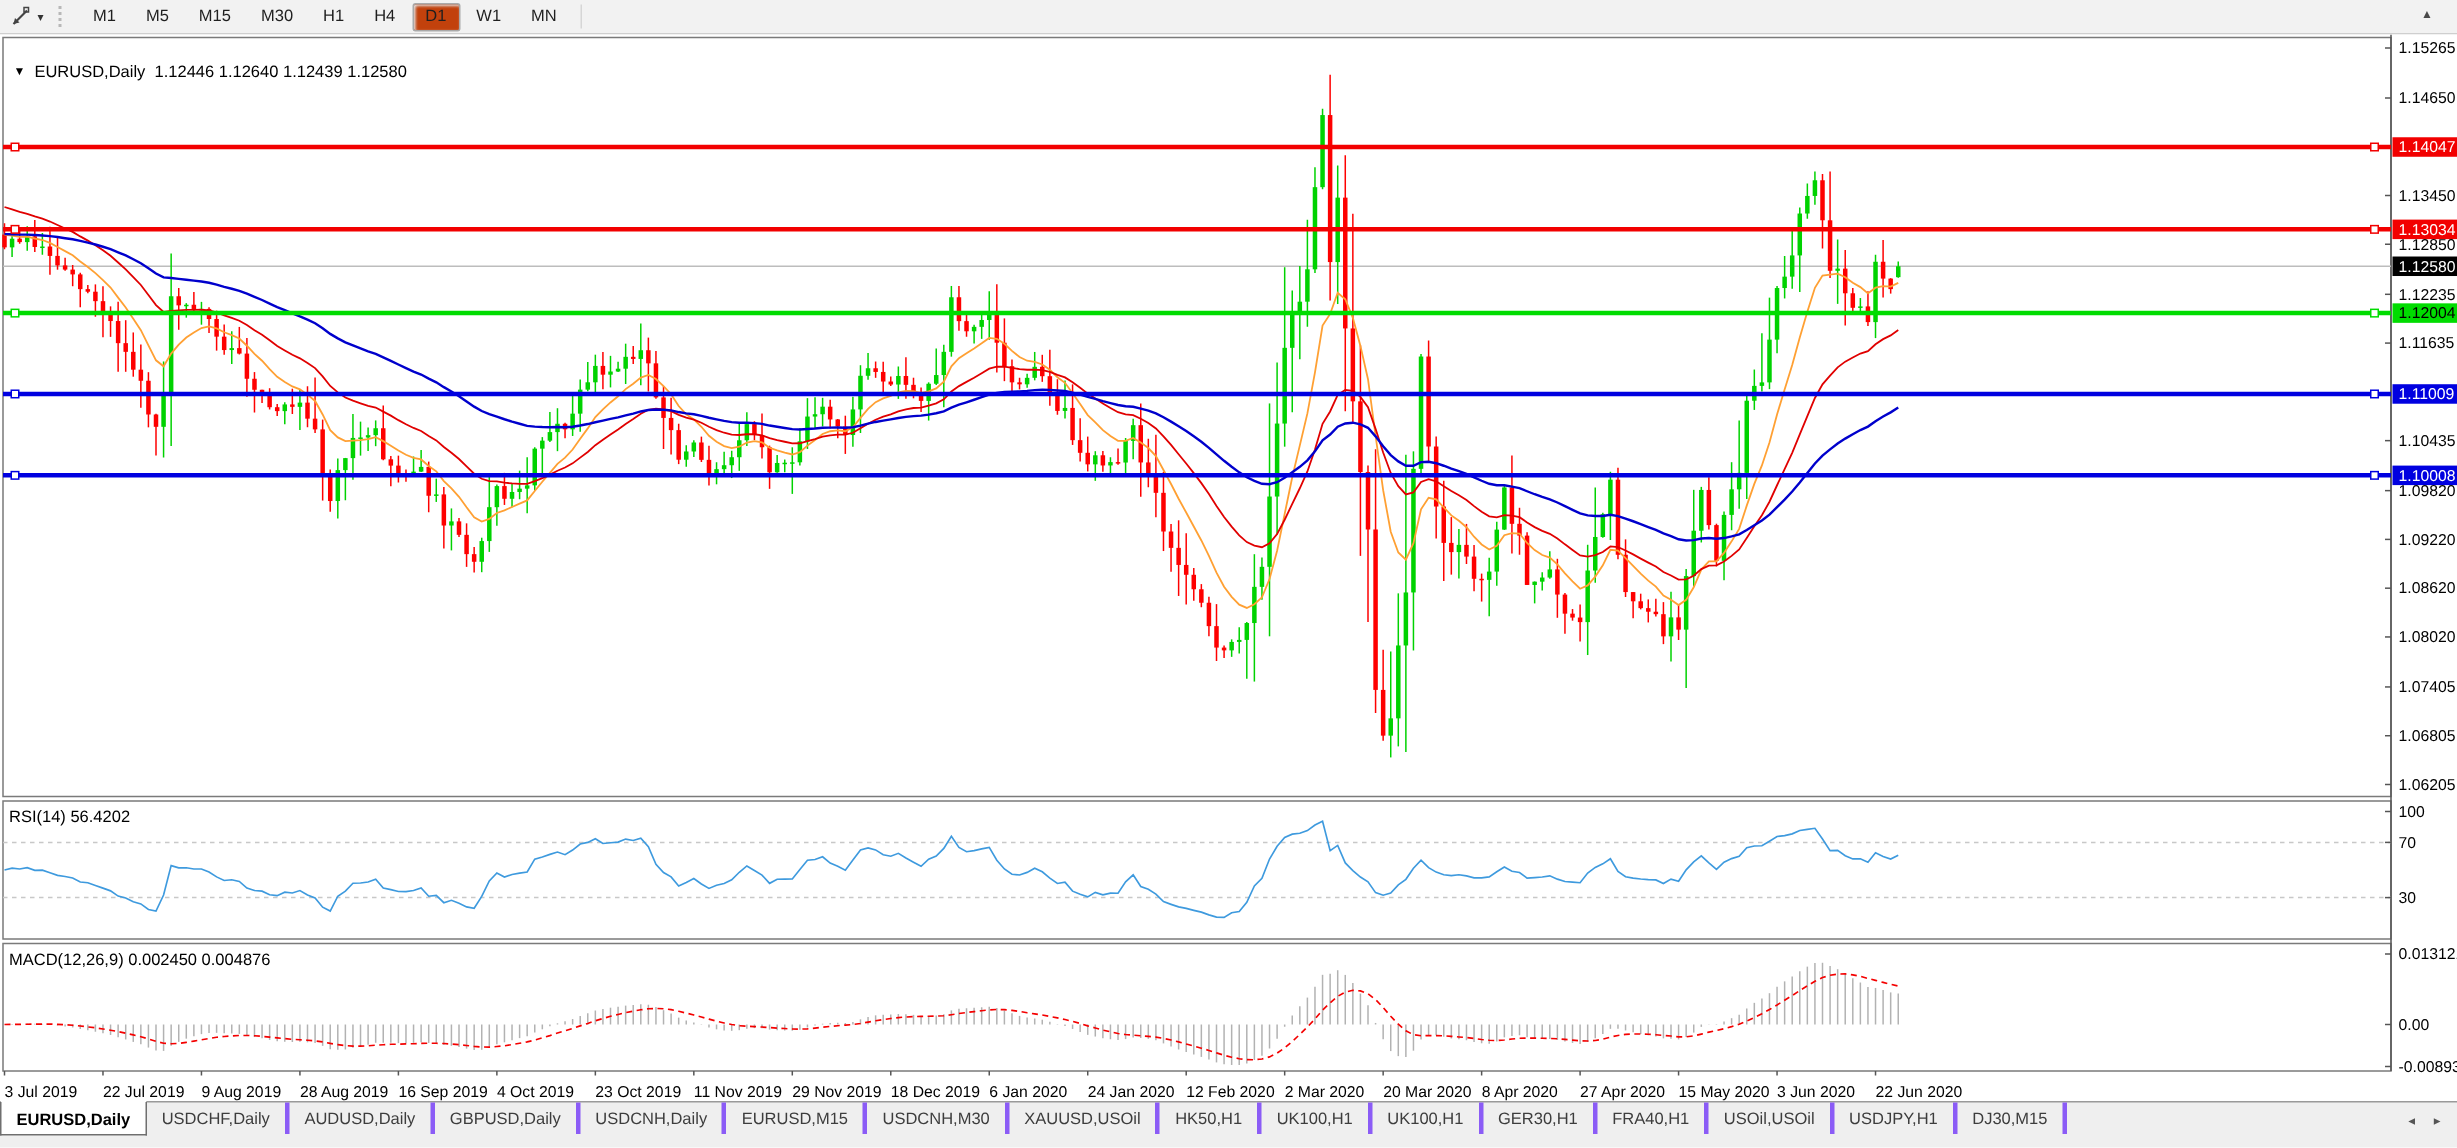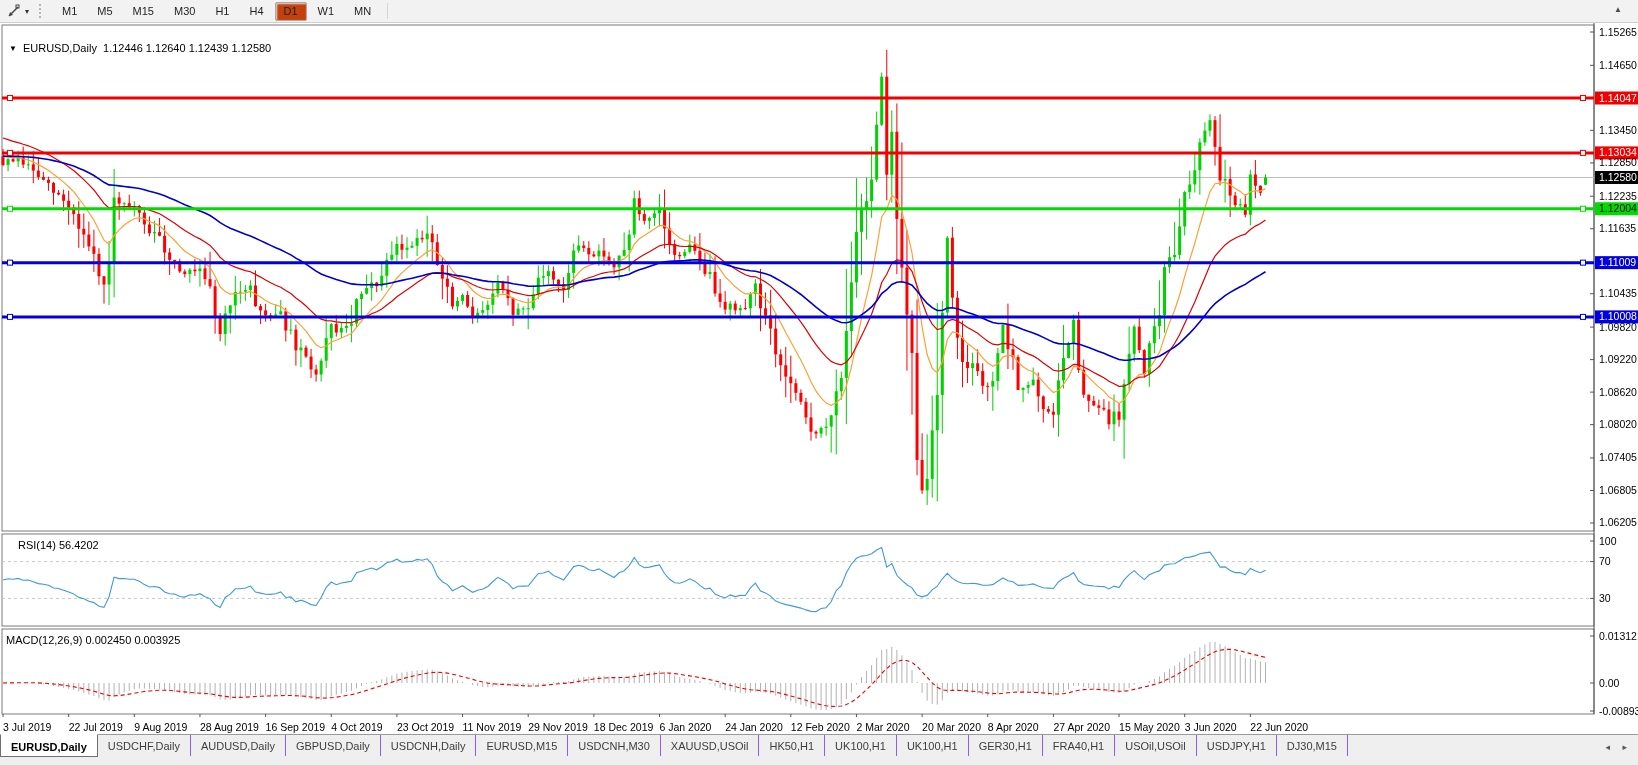--- a/index.html
+++ b/index.html
@@ -14,28 +14,28 @@
   .tf-btn{font-size:11px;color:#1f1f1f;padding:2px 8px;margin:0 1px;border:1px solid transparent;
           border-radius:2px;cursor:default;line-height:13px}
   .tf-btn.active{background:#c2410c;border-color:#a9a9a9;box-shadow:inset 1px 1px 2px #e3e3e3}
   .tb-sep{width:1px;height:16px;background:#d6d6d6;margin:0 6px}
   .tb-arrow{position:absolute;right:16px;top:5px;font-size:8px;color:#4a4a4a}
   
   .chart-wrap{position:relative;height:711px;background:#fff}
   .overlay{position:absolute;font-size:11px;color:#000;white-space:nowrap;pointer-events:none}
   #title-ov{left:9px;top:19px}
   #title-ov .tri{font-size:8px;vertical-align:1px;margin-right:6px}
-  #rsi-ov{left:18px;top:516px}
+  #rsi-ov{left:6px;top:516px}
   #macd-ov{left:6px;top:611px}
   svg text{font-family:"Liberation Sans",sans-serif}
   
   .tabbar{height:32px;background:#efefef;border-top:1px solid #9a9a9a;
           display:flex;align-items:flex-start;position:relative}
   .tab{font-size:11px;color:#3d3d3d;padding:4px 10px 0 10px;height:21px;box-sizing:border-box;
-       border-right:1px solid #8b5cf6;cursor:default;line-height:14px}
+       border-right:3px solid #8b5cf6;cursor:default;line-height:14px}
   .tab.active{background:#fff;border:1px solid #6f6f6f;border-top:1px solid #fff;margin-top:-1px;
               font-weight:bold;color:#000;padding-top:5px;height:23px}
   .tabnav{position:absolute;right:6px;top:7px;font-size:9px;color:#555;letter-spacing:5px}
 </style>
 </head>
 <body>
 
 <div class="toolbar">
   <div class="tool-btn">
     <svg width="14" height="14" viewBox="0 0 14 14">
@@ -943,21 +943,21 @@
       <text x="987.75" y="708" font-size="10.5" fill="#000">8 Apr 2020</text>
       <text x="1053.3999999999999" y="708" font-size="10.5" fill="#000">27 Apr 2020</text>
       <text x="1119.05" y="708" font-size="10.5" fill="#000">15 May 2020</text>
       <text x="1184.7" y="708" font-size="10.5" fill="#000">3 Jun 2020</text>
       <text x="1250.35" y="708" font-size="10.5" fill="#000">22 Jun 2020</text>
     </svg>
   <div class="overlay" id="title-ov">
     <span class="tri">▼</span><span>EURUSD,Daily</span>&nbsp;&nbsp;<span>1.12446 1.12640 1.12439 1.12580</span>
   </div>
   <div class="overlay" id="rsi-ov">RSI(14) 56.4202</div>
-  <div class="overlay" id="macd-ov">MACD(12,26,9) 0.002450 0.003925</div>
+  <div class="overlay" id="macd-ov">MACD(12,26,9) 0.002450 0.004876</div>
 </div>
 
 <div class="tabbar" id="tabbar">
   <div class="tab active">EURUSD,Daily</div>
     <div class="tab">USDCHF,Daily</div>
     <div class="tab">AUDUSD,Daily</div>
     <div class="tab">GBPUSD,Daily</div>
     <div class="tab">USDCNH,Daily</div>
     <div class="tab">EURUSD,M15</div>
     <div class="tab">USDCNH,M30</div>

